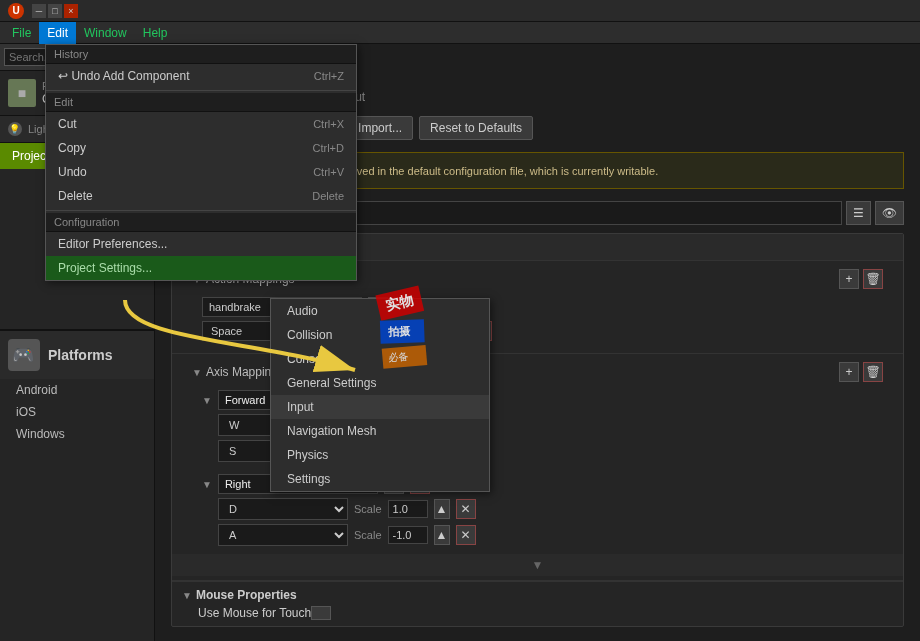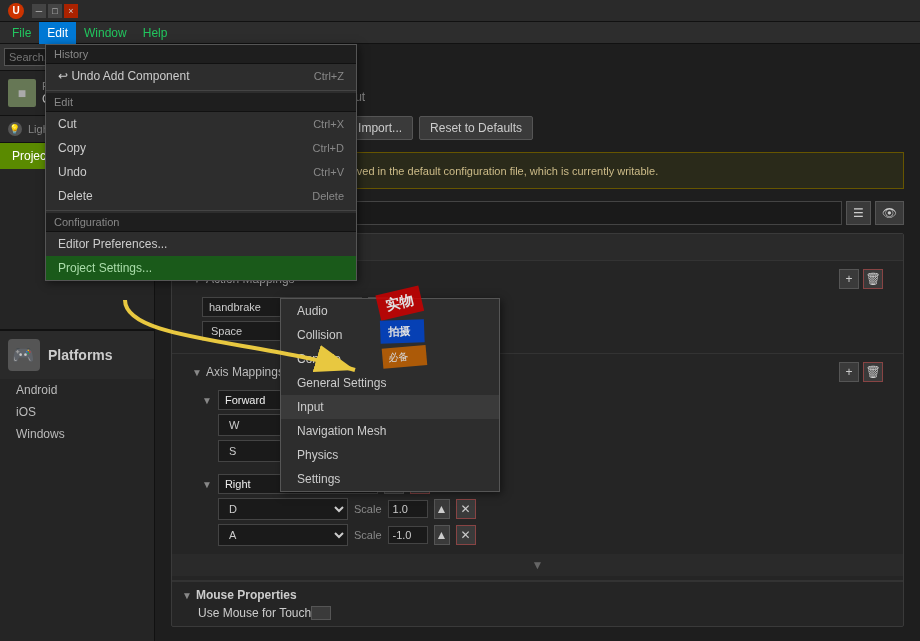--- a/index.html
+++ b/index.html
@@ -614,21 +614,21 @@
   <div class="dropdown-divider"></div>
   <div class="dropdown-section-label">Configuration</div>
   <div class="dropdown-menu-item">
     <span>Editor Preferences...</span>
   </div>
   <div class="dropdown-menu-item highlighted">
     <span>Project Settings...</span>
   </div>
 </div>
 
-<div class="config-submenu" style="left:280px; top:298px; width:175px;text-align:right;">
+<div class="config-submenu" style="left:270px; top:298px; width:175px;text-align:right;">
   <div class="submenu-item">Audio</div>
   <div class="submenu-item">Collision</div>
   <div class="submenu-item">Console</div>
   <div class="submenu-item">General Settings</div>
   <div class="submenu-item input-highlighted" style="background:#3a3a3a;">Input</div>
   <div class="submenu-item">Navigation Mesh</div>
   <div class="submenu-item">Physics</div>
   <div class="submenu-item">Settings</div>
 </div>
 

